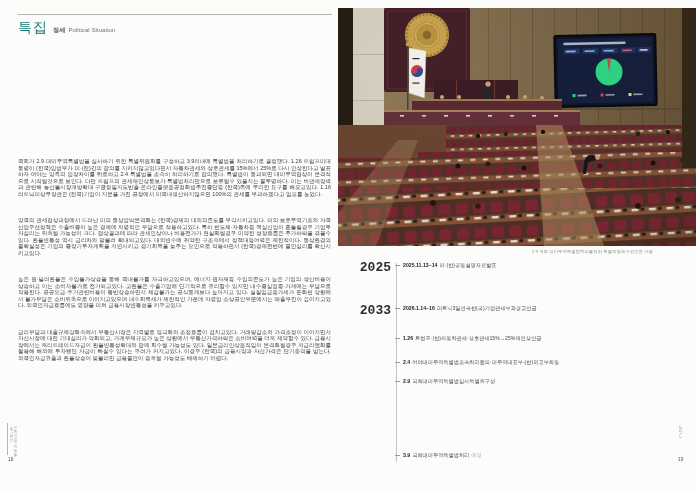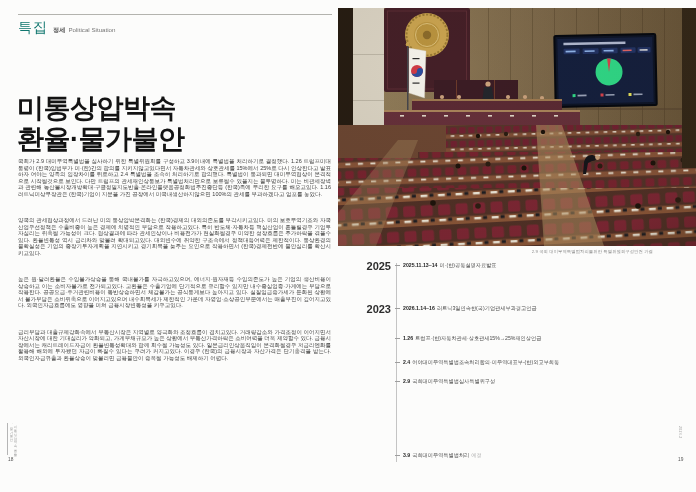--- a/index.html
+++ b/index.html
@@ -20,40 +20,36 @@
   .spine-left{left:7px;top:423px;height:32px;border-left:.5px solid #b5b5b5;padding-left:1.5px;}
   .spine-right{left:678px;top:426px;height:26px;}
   .pageno{position:absolute;font-size:4.8px;color:#555;}
   .pageno-left{left:8px;top:457px;}
   .pageno-right{left:678px;top:457px;}
   
   .photo{position:absolute;left:338px;top:8px;width:358px;height:238px;}
   .photo svg{display:block;width:100%;height:100%;}
   .caption{position:absolute;right:43px;top:249px;font-size:4.3px;color:#8b8b8b;letter-spacing:.1px;}
   .tl-line{position:absolute;left:396px;top:263px;width:1px;height:199px;background:#c4c4c4;}
-  .tl-year{position:absolute;left:358px;width:33px;text-align:right;font-size:11px;font-weight:bold;color:#2d2d2d;}
+  .tl-year{position:absolute;left:358px;width:33px;text-align:right;font-size:13px;font-weight:bold;color:#2d2d2d;font-family:Liberation Mono, monospace;}
   .tl-event{position:absolute;left:403px;width:282px;font-size:5.2px;color:#4a4a4a;white-space:nowrap;}
   .tl-event::before{content:"";position:absolute;left:-8px;top:2.8px;width:4.5px;height:.8px;background:#9e9e9e;}
   .tl-date{font-weight:bold;color:#1f1f1f;margin-right:2px;}
   .tl-note{color:#b3b3b3;margin-left:2px;}
 </style>
 </head>
 <body>
 
 <div class="spread">
 
   <div class="top-rule"></div>
   <div class="kicker">
     <span class="k-main">특집</span><span class="k-sub">정세</span><span class="k-en">Political Situation</span>
   </div>
 
-  <div class="title">
-    <div>미통상압박속</div>
-    <div>환율·물가불안</div>
-  </div>
 
   <div class="bodycol">
     <p>국회가 2.9 대미무역특별법을 심사하기 위한 특별위원회를 구성하고 3.9이내에 특별법을 처리하기로 결정했다. 1.26 트럼프미대통령이 (한국)입법부가 미·(한)간의 합의를 지키지않고있다면서 자동차관세와 상호관세를 15%에서 25%로 다시 인상한다고 발표하자 여야는 양측의 입장차이를 뒤로하고 2.4 특별법을 조속히 처리하기로 합의했다. 특별법이 통과되면 대미무역협상이 본격적으로 시작될것으로 보인다. 다만 트럼프의 관세재인상통보가 특별법처리만으로 보류될수 있을지는 불투명하다. 미는 비관세장벽과 관련해 농산물시장개방확대·구글정밀지도반출·온라인플랫폼공정화법추진중단등 (한국)측에 무리한 요구를 해오고있다. 1.16 러트닉미상무장관은 (한국)기업이 지분을 가진 공장에서 미국내생산하지않으면 100%의 관세를 부과하겠다고 엄포를 놓았다.</p>
     <p>양국의 관세협상과정에서 드러난 미의 통상압박본격화는 (한국)경제의 대외의존도를 부각시키고있다. 미의 보호무역기조와 자국산업우선정책은 수출비중이 높은 경제에 치명적인 부담으로 작용하고있다. 특히 반도체·자동차등 핵심산업이 흔들릴경우 기업투자심리는 위축될 가능성이 크다. 협상결과에 따라 관세인상이나 비용전가가 현실화될경우 미약한 성장흐름은 추가하락을 겪을수 있다. 환율변동성 역시 금리차와 맞물려 확대되고있다. 대외변수에 취약한 구조속에서 정책대응여력은 제한적이다. 통상환경의 불확실성은 기업의 중장기투자계획을 지연시키고 경기회복을 늦추는 요인으로 작용하면서 (한국)경제전반에 불안심리를 확산시키고있다.</p>
     <p>높은 원·달러환율은 수입물가상승을 통해 국내물가를 자극하고있으며, 에너지·원자재등 수입의존도가 높은 기업의 생산비용이 상승하고 이는 소비자물가로 전가되고있다. 고환율은 수출기업에 단기적으로 유리할수 있지만 내수중심업종·가계에는 부담으로 작용한다. 공공요금·주거관련비용이 동반상승하면서 체감물가는 공식통계보다 높아지고 있다. 실질임금증가세가 둔화된 상황에서 물가부담은 소비위축으로 이어지고있으며 내수회복세가 제한적인 가운데 자영업·소상공인부문에서는 매출부진이 깊어지고있다. 외국인자금흐름에도 영향을 미쳐 금융시장변동성을 키우고있다.</p>
     <p>금리부담과 대출규제강화속에서 부동산시장은 지역별로 양극화와 조정흐름이 겹치고있다. 거래량감소와 가격조정이 이어지면서 자산시장에 대한 기대심리가 악화되고, 가계부채규모가 높은 상황에서 부동산가격하락은 소비여력을 더욱 제약할수 있다. 금융시장에서는 캐리트레이드자금이 환율변동성확대와 함께 회수될 가능성도 있다. 일본금리인상움직임이 본격화될경우 저금리엔화를 활용해 해외에 투자됐던 자금이 빠질수 있다는 우려가 커지고있다. 이경우 (한국)의 금융시장과 자산가격은 단기충격을 받는다. 외국인자금유출과 환율상승이 맞물리면 금융불안이 증폭될 가능성도 배제하기 어렵다.</p>
   </div>
 
   <div class="spine spine-left">미통상압박속 환율·물가불안</div>
   <div class="pageno pageno-left">18</div>
@@ -236,21 +232,21 @@
 
       <rect x="344" y="0" width="14" height="160" fill="#332718"></rect>
       <rect x="0" y="0" width="358" height="238" fill="url(#vig)"></rect>
     </svg>
   </div>
 
   <div class="caption">2.9 국회 대미무역특별법처리를위한 특별위원회구성안건 가결</div>
 
   <div class="tl-line"></div>
   <div class="tl-year" style="top:260px">2025</div>
-  <div class="tl-year" style="top:303px">2023</div>
+  <div class="tl-year" style="top:303px">2033</div>
 
   <div class="tl-event" style="top:262px">
     <span class="tl-date">2025.11.13~14</span><span class="tl-text">미·(한)공동설명자료발표</span>
   </div>
   <div class="tl-event" style="top:305px">
     <span class="tl-date">2026.1.14~16</span><span class="tl-text">러트닉3일연속한(국)기업관세부과경고언급</span>
   </div>
   <div class="tl-event" style="top:335px">
     <span class="tl-date">1.26</span><span class="tl-text">트럼프·(한)자동차관세·상호관세15%→25%재인상언급</span>
   </div>

